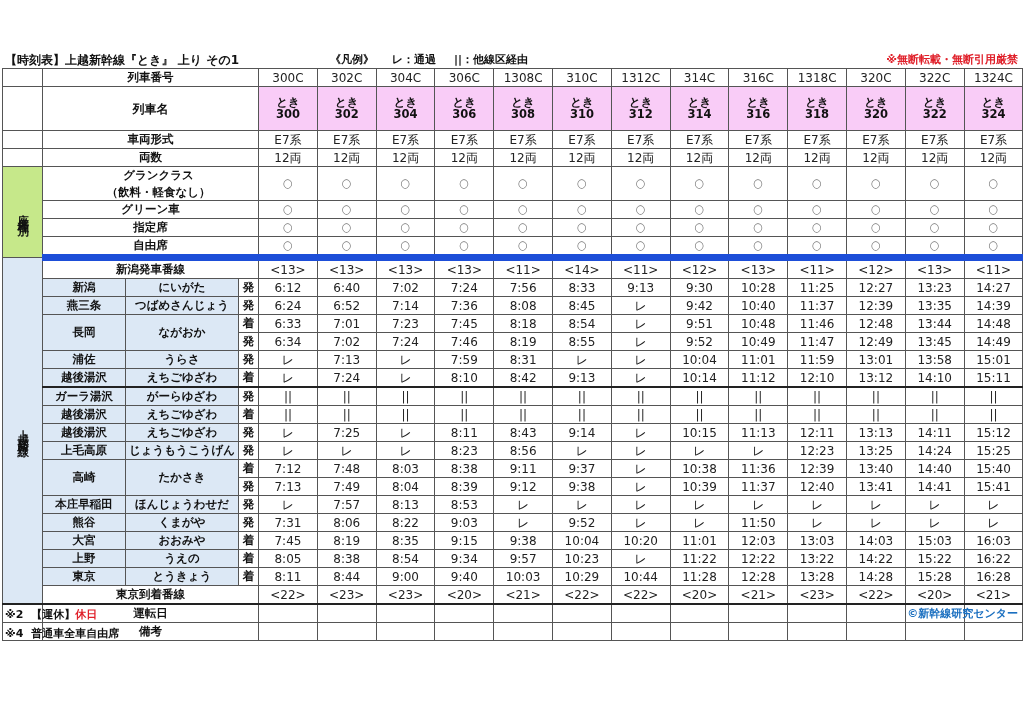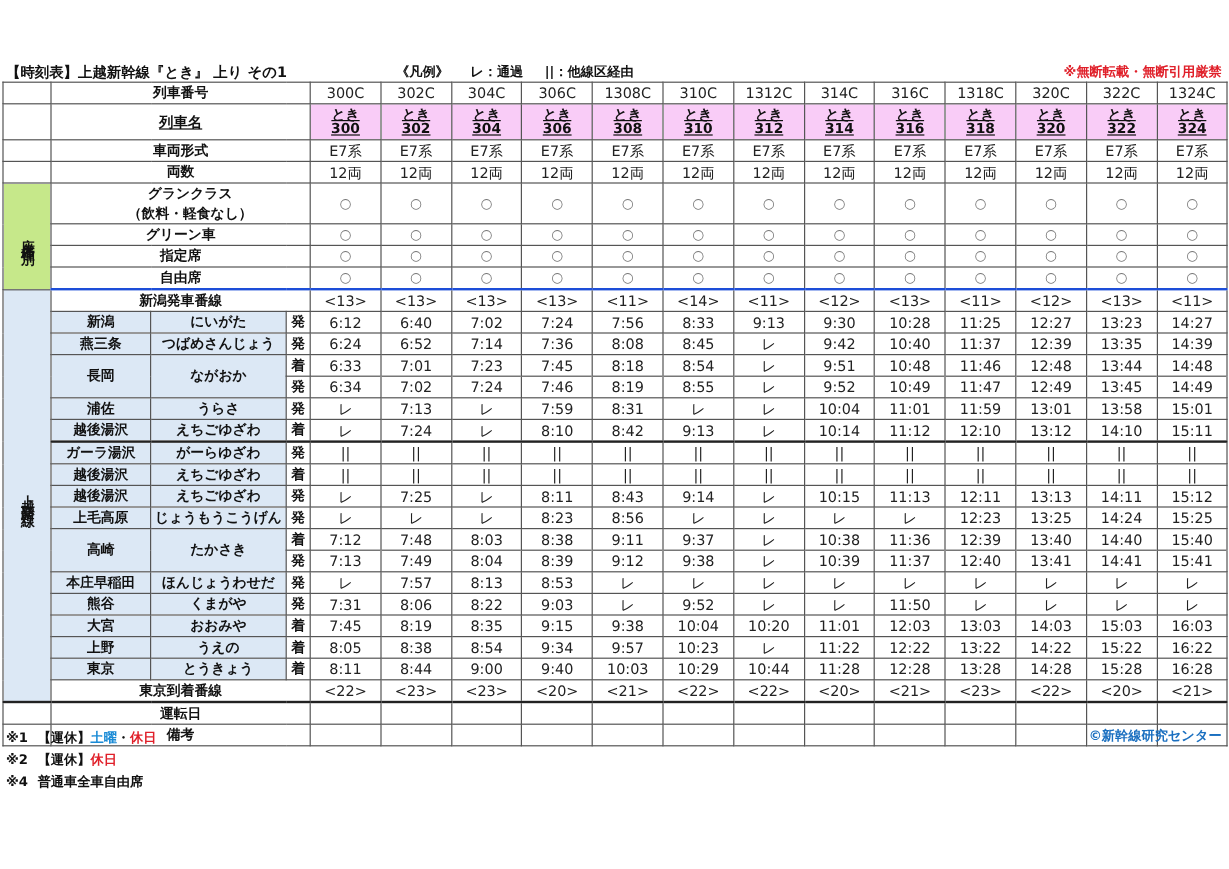--- a/index.html
+++ b/index.html
@@ -14,21 +14,21 @@
                 font-size:11.5px; height:17px; overflow:hidden; white-space:nowrap; line-height:1; }
   table.tt td.num { font-family:"DejaVu Sans", sans-serif; font-size:12px; color:#222; }
   td.lbl { font-weight:bold; font-size:11px; }
   td.train-name { background:#f9ccf7; font-weight:bold; font-size:12px; line-height:1.35; height:32px; }
   td.seat-side { background:#c6e88a; font-weight:bold; font-size:12px; line-height:1.6; }
   td.line-side { background:#dce8f5; font-weight:bold; font-size:12px; line-height:1.6; }
   td.stn { background:#dce8f5; font-weight:bold; font-size:11px; }
   td.stn-r { background:#dce8f5; font-weight:bold; font-size:11px; }
   td.ad { font-weight:bold; font-size:11px; }
   td.circle { color:#777; font-size:12px; }
-  tr.thick-bottom td { border-bottom:2px solid #1d4ed8;text-align:center; }
+  tr.thick-bottom td { border-bottom:7px solid #1d4ed8;text-align:center; }
   tr.thick-top td { border-top:2px solid #222; }
   .footnotes { position:absolute; left:5px; top:606px; font-size:11px; font-weight:bold; line-height:18.5px; }
   .blue { color:#1a8bd6; }
   .red { color:#e0202a; }
   .copyright { position:absolute; right:6px; top:606px; font-size:11px; font-weight:bold; color:#1a6fc0; }
 </style>
 </head>
 <body>
 
 <div class="title">【時刻表】上越新幹線『とき』 上り その1</div>
@@ -70,21 +70,21 @@
         <td class="num">1308C</td>
         <td class="num">310C</td>
         <td class="num">1312C</td>
         <td class="num">314C</td>
         <td class="num">316C</td>
         <td class="num">1318C</td>
         <td class="num">320C</td>
         <td class="num">322C</td>
         <td class="num">1324C</td>
       </tr>
-      <tr style="height: 30px; text-decoration: underline;">
+      <tr style="height: 44px;">
         <td></td>
         <td class="lbl" colspan="3" style="font-size: 12px;">列車名</td>
         <td class="train-name">
           <div>とき</div>
           <div>300</div>
         </td>
         <td class="train-name">
           <div>とき</div>
           <div>302</div>
         </td>
@@ -605,17 +605,16 @@
         <td></td>
         <td></td>
         <td></td>
         <td></td>
         <td></td>
       </tr>
     </tbody>
 </table>
 
 <div class="footnotes" id="footnotes">
-    <div><span style="margin-right: 8px;">※1</span><span>【運休】</span><span class="blue">土曜</span><span>・</span><span class="red">休日</span><span></span></div>
     <div><span style="margin-right: 8px;">※2</span><span>【運休】</span><span class="blue"></span><span></span><span class="red">休日</span><span></span></div>
     <div><span style="margin-right: 8px;">※4</span><span>普通車全車自由席</span><span class="blue"></span><span></span><span class="red"></span><span></span></div>
   </div>
 <div class="copyright">©新幹線研究センター</div>
 
 </body></html>

